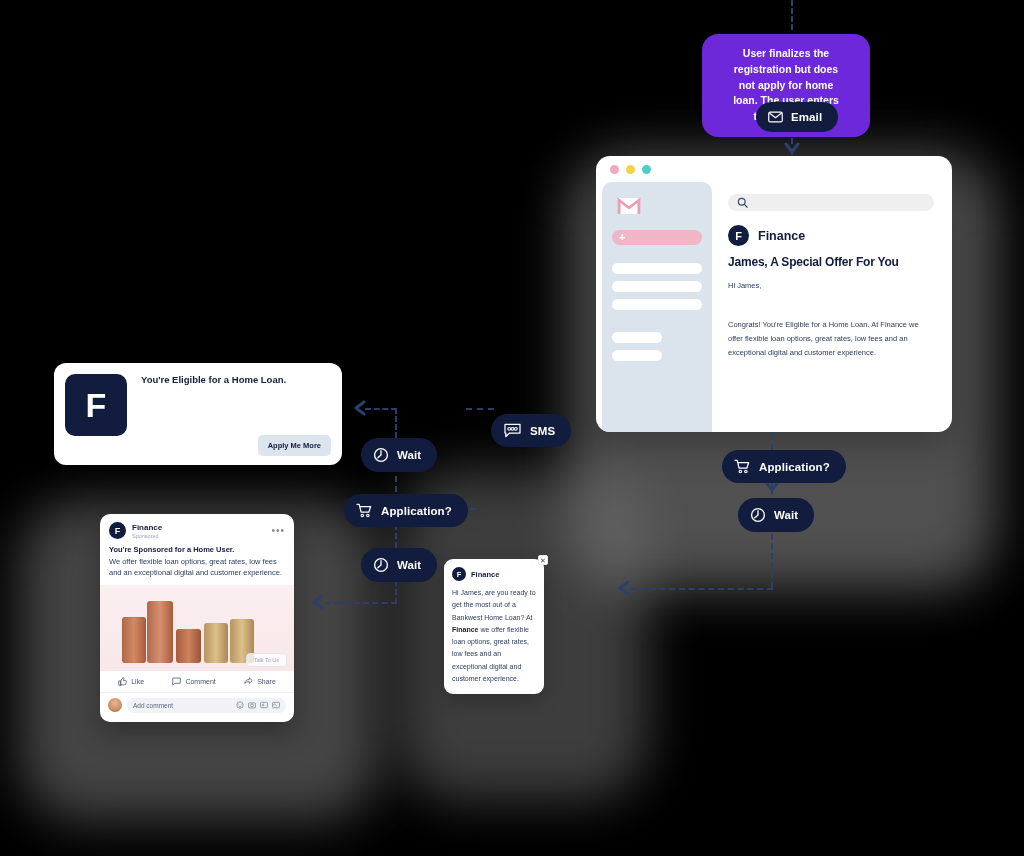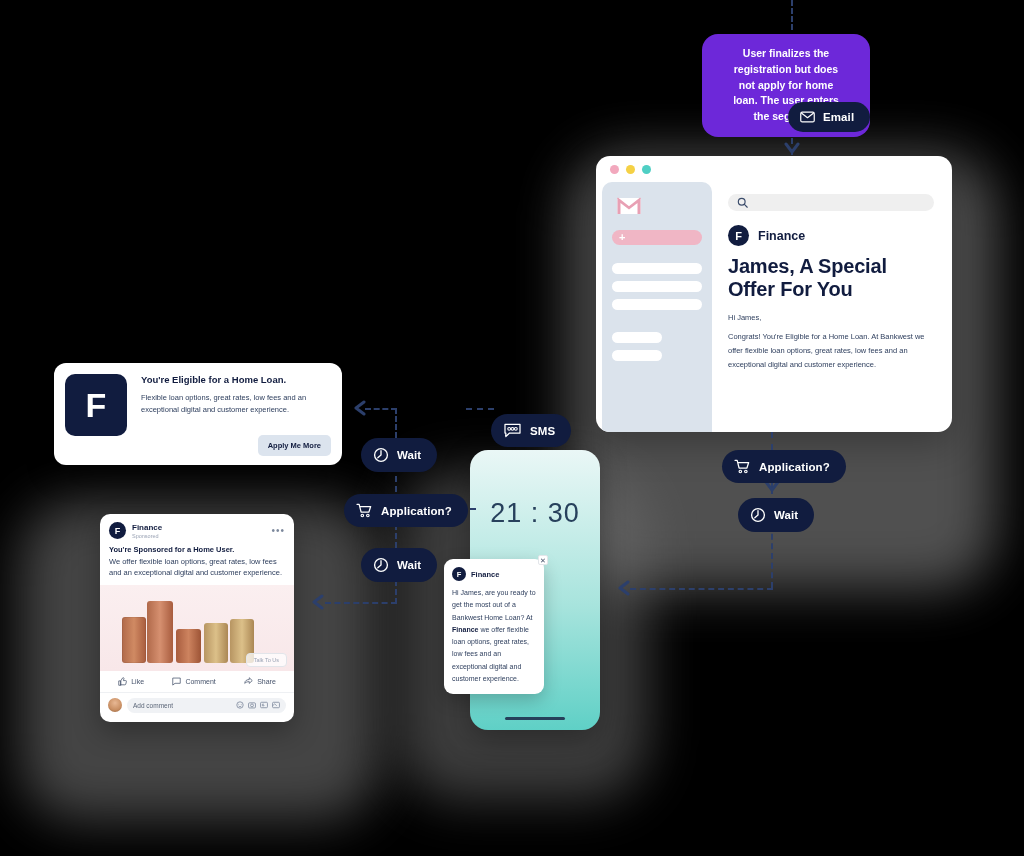--- a/index.html
+++ b/index.html
@@ -100,24 +100,24 @@
     display:flex; align-items:center; padding-left: 9px; margin-bottom: 14px;
   }
   .brandrow { display:flex; align-items:center; gap: 9px; margin-bottom: 9px; }
   .brand-avatar {
     width: 21px; height: 21px; border-radius: 50%;
     background:#111c3f; color:#fff; font-size: 11px; font-weight:bold;
     display:flex; align-items:center; justify-content:center;
   }
   .brand-name { color:#111c3f; font-size: 12.5px; font-weight:bold; }
   .email-subject {
-    color:#111c3f; font-size: 20px; font-weight: bold;
+    color:#111c3f; font-size: 12px; font-weight: bold;
     letter-spacing:-.2px; margin-bottom: 12px;
   }
-  .email-greet { color:#30405f; font-size: 7.5px; margin-bottom: 8px; }
+  .email-greet { color:#30405f; font-size: 7.5px; margin-bottom: 28px; }
   .email-para { color:#30405f; font-size: 7.5px; line-height: 1.85; width: 96%; }
   .cta-wrap { display:flex; justify-content:center; margin-top: 24px; }
   .apply-btn {
     background:#f0b6c5; color:#111c3f; font-size: 8px; font-weight:bold;
     border:none; border-radius: 9px; padding: 6px 22px; cursor:pointer;
   }
 
   
   #banner-card {
     position: absolute; left: 54px; top: 363px;
@@ -256,21 +256,21 @@
   <div class="vline" style="left:395px; top:580px; height:24px;"></div>
   <div class="hline" style="left:325px; top:602px; width:72px;"></div>
   <svg class="arrow" style="left:310px; top:594px;" width="14" height="16" viewBox="0 0 14 16">
     <path d="M12 2 L4 8 L12 14" fill="none" stroke="#2c3f6b" stroke-width="3" stroke-linecap="round" stroke-linejoin="round"></path>
   </svg>
 
   <div class="callout" style="left:702px; top:34px;">
     <span>User finalizes the registration but does not apply for home loan. The user enters the segment.</span>
   </div>
 
-  <div class="chip" style="left:788px; top:102px;">
+  <div class="chip" style="left:756px; top:102px;">
     <svg width="15" height="12" viewBox="0 0 20 15">
       <rect x="1" y="1" width="18" height="13" rx="2" fill="none" stroke="#fff" stroke-width="1.6"></rect>
       <path d="M1.8 2.2 L10 8.4 L18.2 2.2" fill="none" stroke="#fff" stroke-width="1.6" stroke-linejoin="round"></path>
     </svg>
     <span>Email</span>
   </div>
 
   <div class="chip" style="left:491px; top:414px;">
     <svg width="19" height="15" viewBox="0 0 22 18">
       <path d="M2 1.5h18v10.5H7.5L3 16.2V12H2z" fill="none" stroke="#fff" stroke-width="1.5" stroke-linejoin="round"></path>
@@ -353,32 +353,31 @@
           </svg>
         </div>
         <div class="brandrow">
           <div class="brand-avatar">
             <span>F</span>
           </div>
           <div class="brand-name">Finance</div>
         </div>
         <div class="email-subject">James, A Special Offer For You</div>
         <div class="email-greet">Hi James,</div>
-        <div class="email-para">Congrats! You're Eligible for a Home Loan. At Bankwest we offer flexible loan options, great rates, low fees and an exceptional digital and customer experience.</div>
+        <div class="email-para">Congrats! You're Eligible for a Home Loan. At Finance we offer flexible loan options, great rates, low fees and an exceptional digital and customer experience.</div>
       </div>
     </div>
   </div>
 
   <div id="banner-card">
     <div class="banner-logo">
       <span>F</span>
     </div>
     <div class="banner-txt">
       <div class="banner-head">You're Eligible for a  Home Loan.</div>
-      <div class="banner-sub">Flexible loan options, great rates, low fees and an exceptional digital and customer experience.</div>
       <button class="tell-btn">Apply Me More</button>
     </div>
   </div>
 
   <div id="social-card">
     <div class="social-head">
       <div class="sa">
         <span>F</span>
       </div>
       <div>
@@ -442,24 +441,20 @@
             </svg>
           <svg width="8" height="8" viewBox="0 0 10 10">
               <rect x=".7" y="1.6" width="8.6" height="6.8" rx="1.2" fill="none" stroke="#7c889c" stroke-width="1"></rect>
               <path d="M.7 6 L3.4 3.6 L6 6" fill="none" stroke="#7c889c" stroke-width=".9"></path>
             </svg>
         </span>
       </div>
     </div>
   </div>
 
-  <div id="phone">
-    <div class="ptime">21 : 30</div>
-    <div class="home-ind"></div>
-  </div>
 
   <div id="notif">
     <div class="nclose">✕</div>
     <div class="nhead">
       <div class="na">
         <span>F</span>
       </div>
       <div class="nn">Finance</div>
     </div>
     <div class="nbody">

